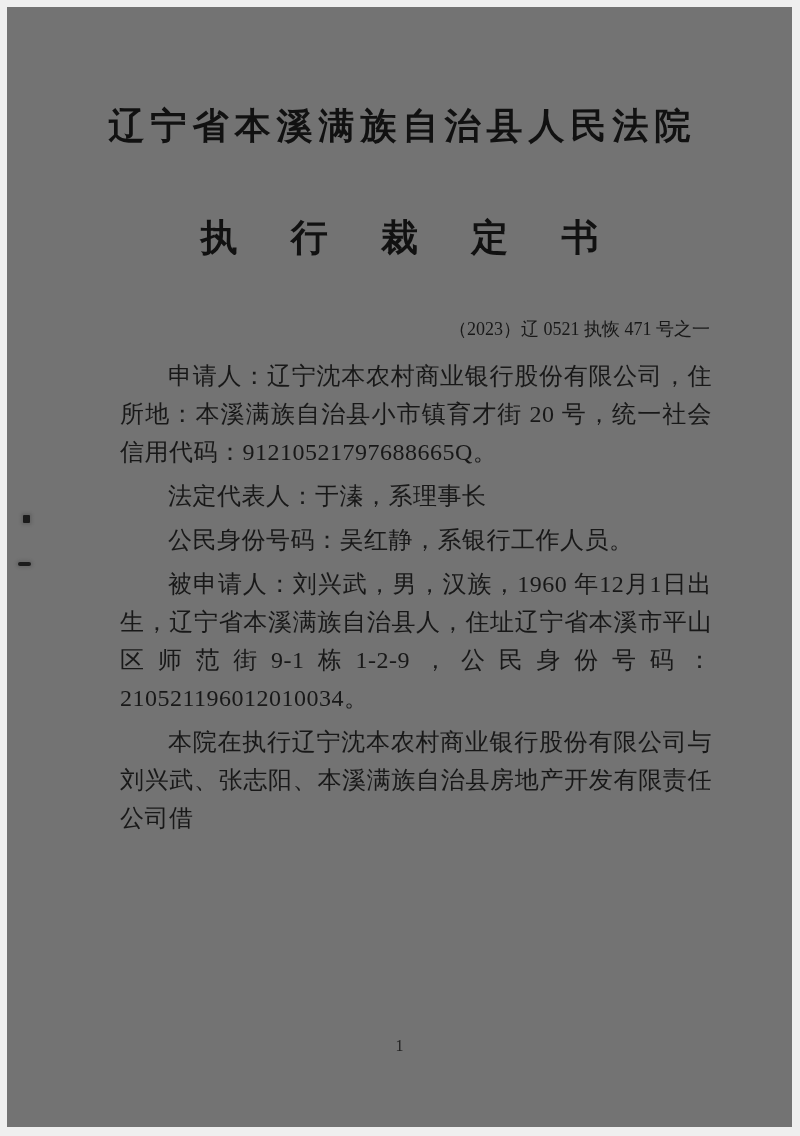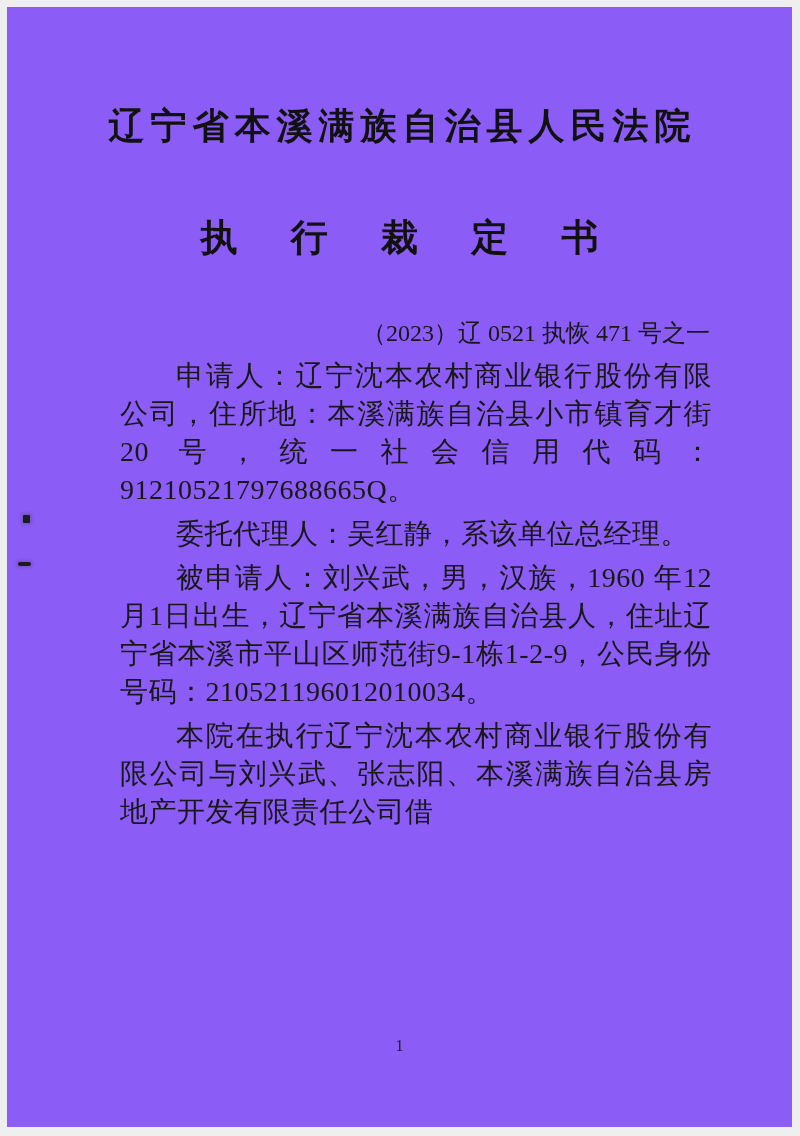--- a/index.html
+++ b/index.html
@@ -14,21 +14,21 @@
     overflow: hidden;
     font-family: "Liberation Serif", "DejaVu Serif", serif;
     color: #161616;
   }
   .page {
     position: absolute;
     left: 7px;
     top: 7px;
     width: 785px;
     height: 1120px;
-    background: #8b5cf6;
+    background: #737373;
   }
   .court-name {
     position: absolute;
     top: 95px;
     left: 0;
     width: 100%;
     margin: 0;
     text-align: center;
     font-size: 36px;
     font-weight: 700;
@@ -50,34 +50,34 @@
     letter-spacing: 22px;
     padding-left: 22px;
     box-sizing: border-box;
     white-space: nowrap;
     color: #111;
   }
   .case-number {
     position: absolute;
     top: 310px;
     right: 82px;
-    font-size: 24px;
+    font-size: 18px;
     font-weight: 500;
     white-space: nowrap;
     color: #181818;
   }
   .doc-body {
     position: absolute;
     top: 350px;
     left: 113px;
     width: 592px;
   }
   .doc-body p {
     margin: 0 0 6px 0;
-    font-size: 28px;
+    font-size: 24px;
     line-height: 38px;
     font-weight: 500;
     text-align: justify;
     text-indent: 2em;
     letter-spacing: 0.5px;
     color: #181818;
   }
   .page-number {
     position: absolute;
     top: 1030px;
@@ -116,22 +116,23 @@
   <h1 class="court-name">辽宁省本溪满族自治县人民法院</h1>
 
   <h2 class="doc-title">执 行 裁 定 书</h2>
 
   <div class="case-number">（2023）辽 0521 执恢 471 号之一</div>
 
   <div class="doc-body">
 
       <p>申请人：辽宁沈本农村商业银行股份有限公司，住所地：本溪满族自治县小市镇育才街 20 号，统一社会信用代码：91210521797688665Q。</p>
 
+      <p>法定代表人：于溱，系理事长</p>
 
-      <p>委托代理人：吴红静，系该单位总经理。</p>
+      <p>公民身份号码：吴红静，系银行工作人员。</p>
 
 
 
 
       <p>被申请人：刘兴武，男，汉族，1960 年12月1日出生，辽宁省本溪满族自治县人，住址辽宁省本溪市平山区师范街9-1栋1-2-9，公民身份号码：210521196012010034。</p>
 
       <p>本院在执行辽宁沈本农村商业银行股份有限公司与刘兴武、张志阳、本溪满族自治县房地产开发有限责任公司借</p>
     </div>
 
   <div class="page-number">1</div>

